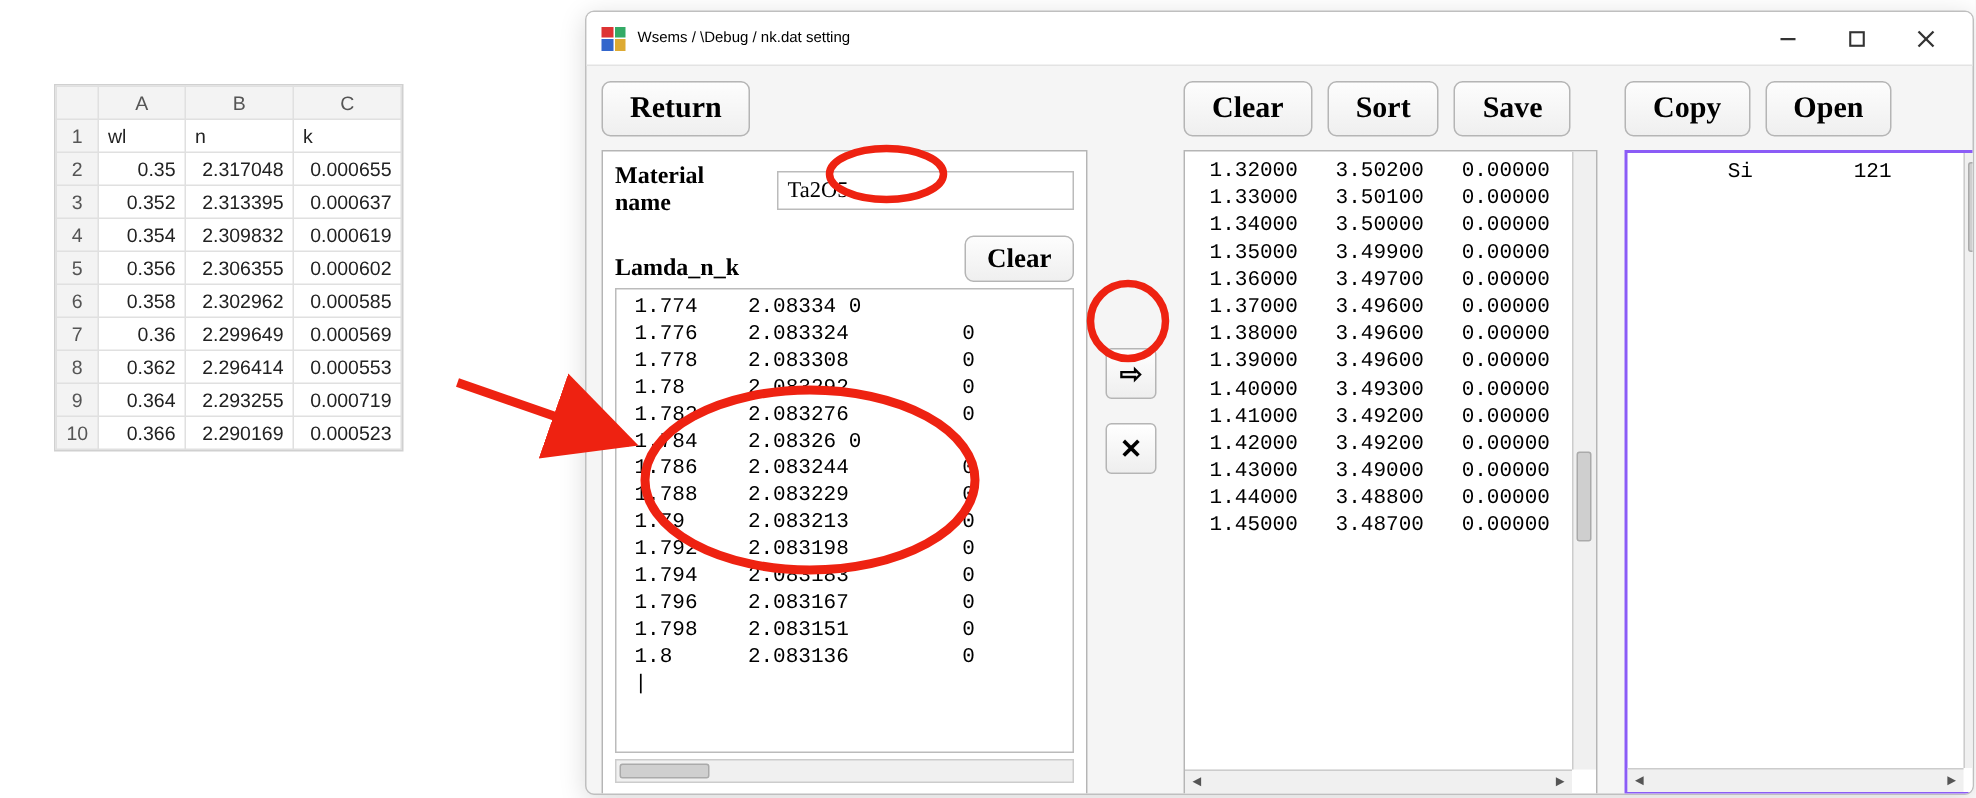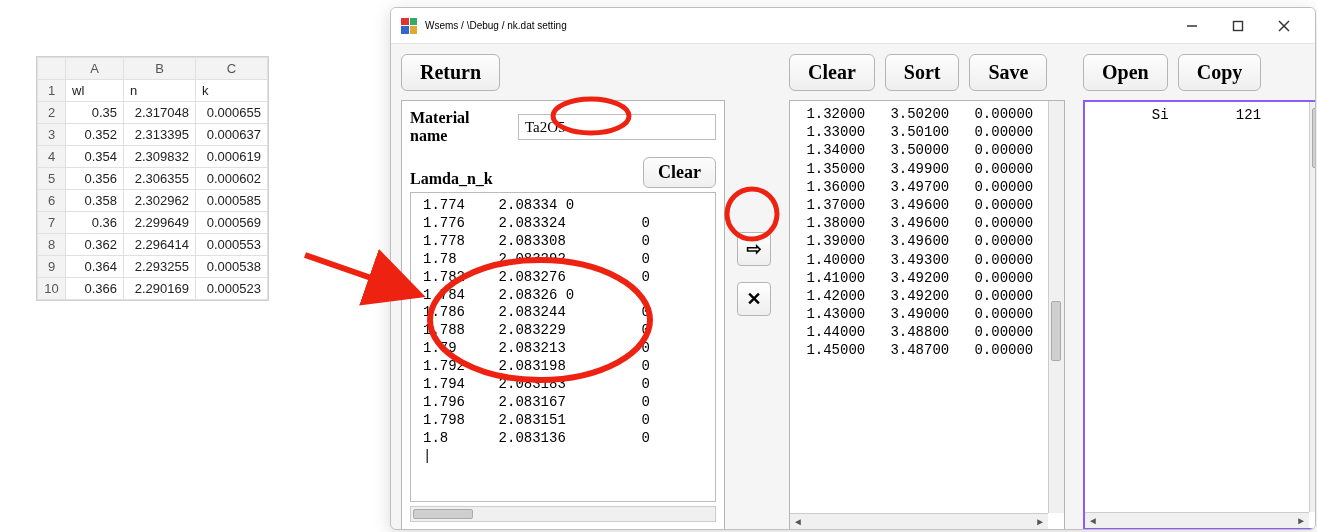--- a/index.html
+++ b/index.html
@@ -243,21 +243,21 @@
         <tr>
           <td class="rowhdr">8</td>
           <td>0.362</td>
           <td>2.296414</td>
           <td>0.000553</td>
         </tr>
         <tr>
           <td class="rowhdr">9</td>
           <td>0.364</td>
           <td>2.293255</td>
-          <td>0.000538</td>
+          <td>0.000719</td>
         </tr>
         <tr>
           <td class="rowhdr">10</td>
           <td>0.366</td>
           <td>2.290169</td>
           <td>0.000523</td>
         </tr>
       </tbody>
   </table>
 </div>
@@ -297,22 +297,22 @@
     <div class="return-wrap">
       <div class="btn">Return</div>
     </div>
 
     <div class="toprow">
       <div class="btn">Clear</div>
       <div class="btn">Sort</div>
       <div class="btn">Save</div>
     </div>
     <div class="toprow2">
+      <div class="btn">Copy</div>
       <div class="btn">Open</div>
-      <div class="btn">Copy</div>
     </div>
 
     <div class="panel-left">
       <div class="mat-row">
         <label>Material name</label>
         <input type="text" value="Ta2O5" style="">
       </div>
       <div class="lam-row">
         <label>Lamda_n_k</label>
         <div class="btn small">Clear</div>

